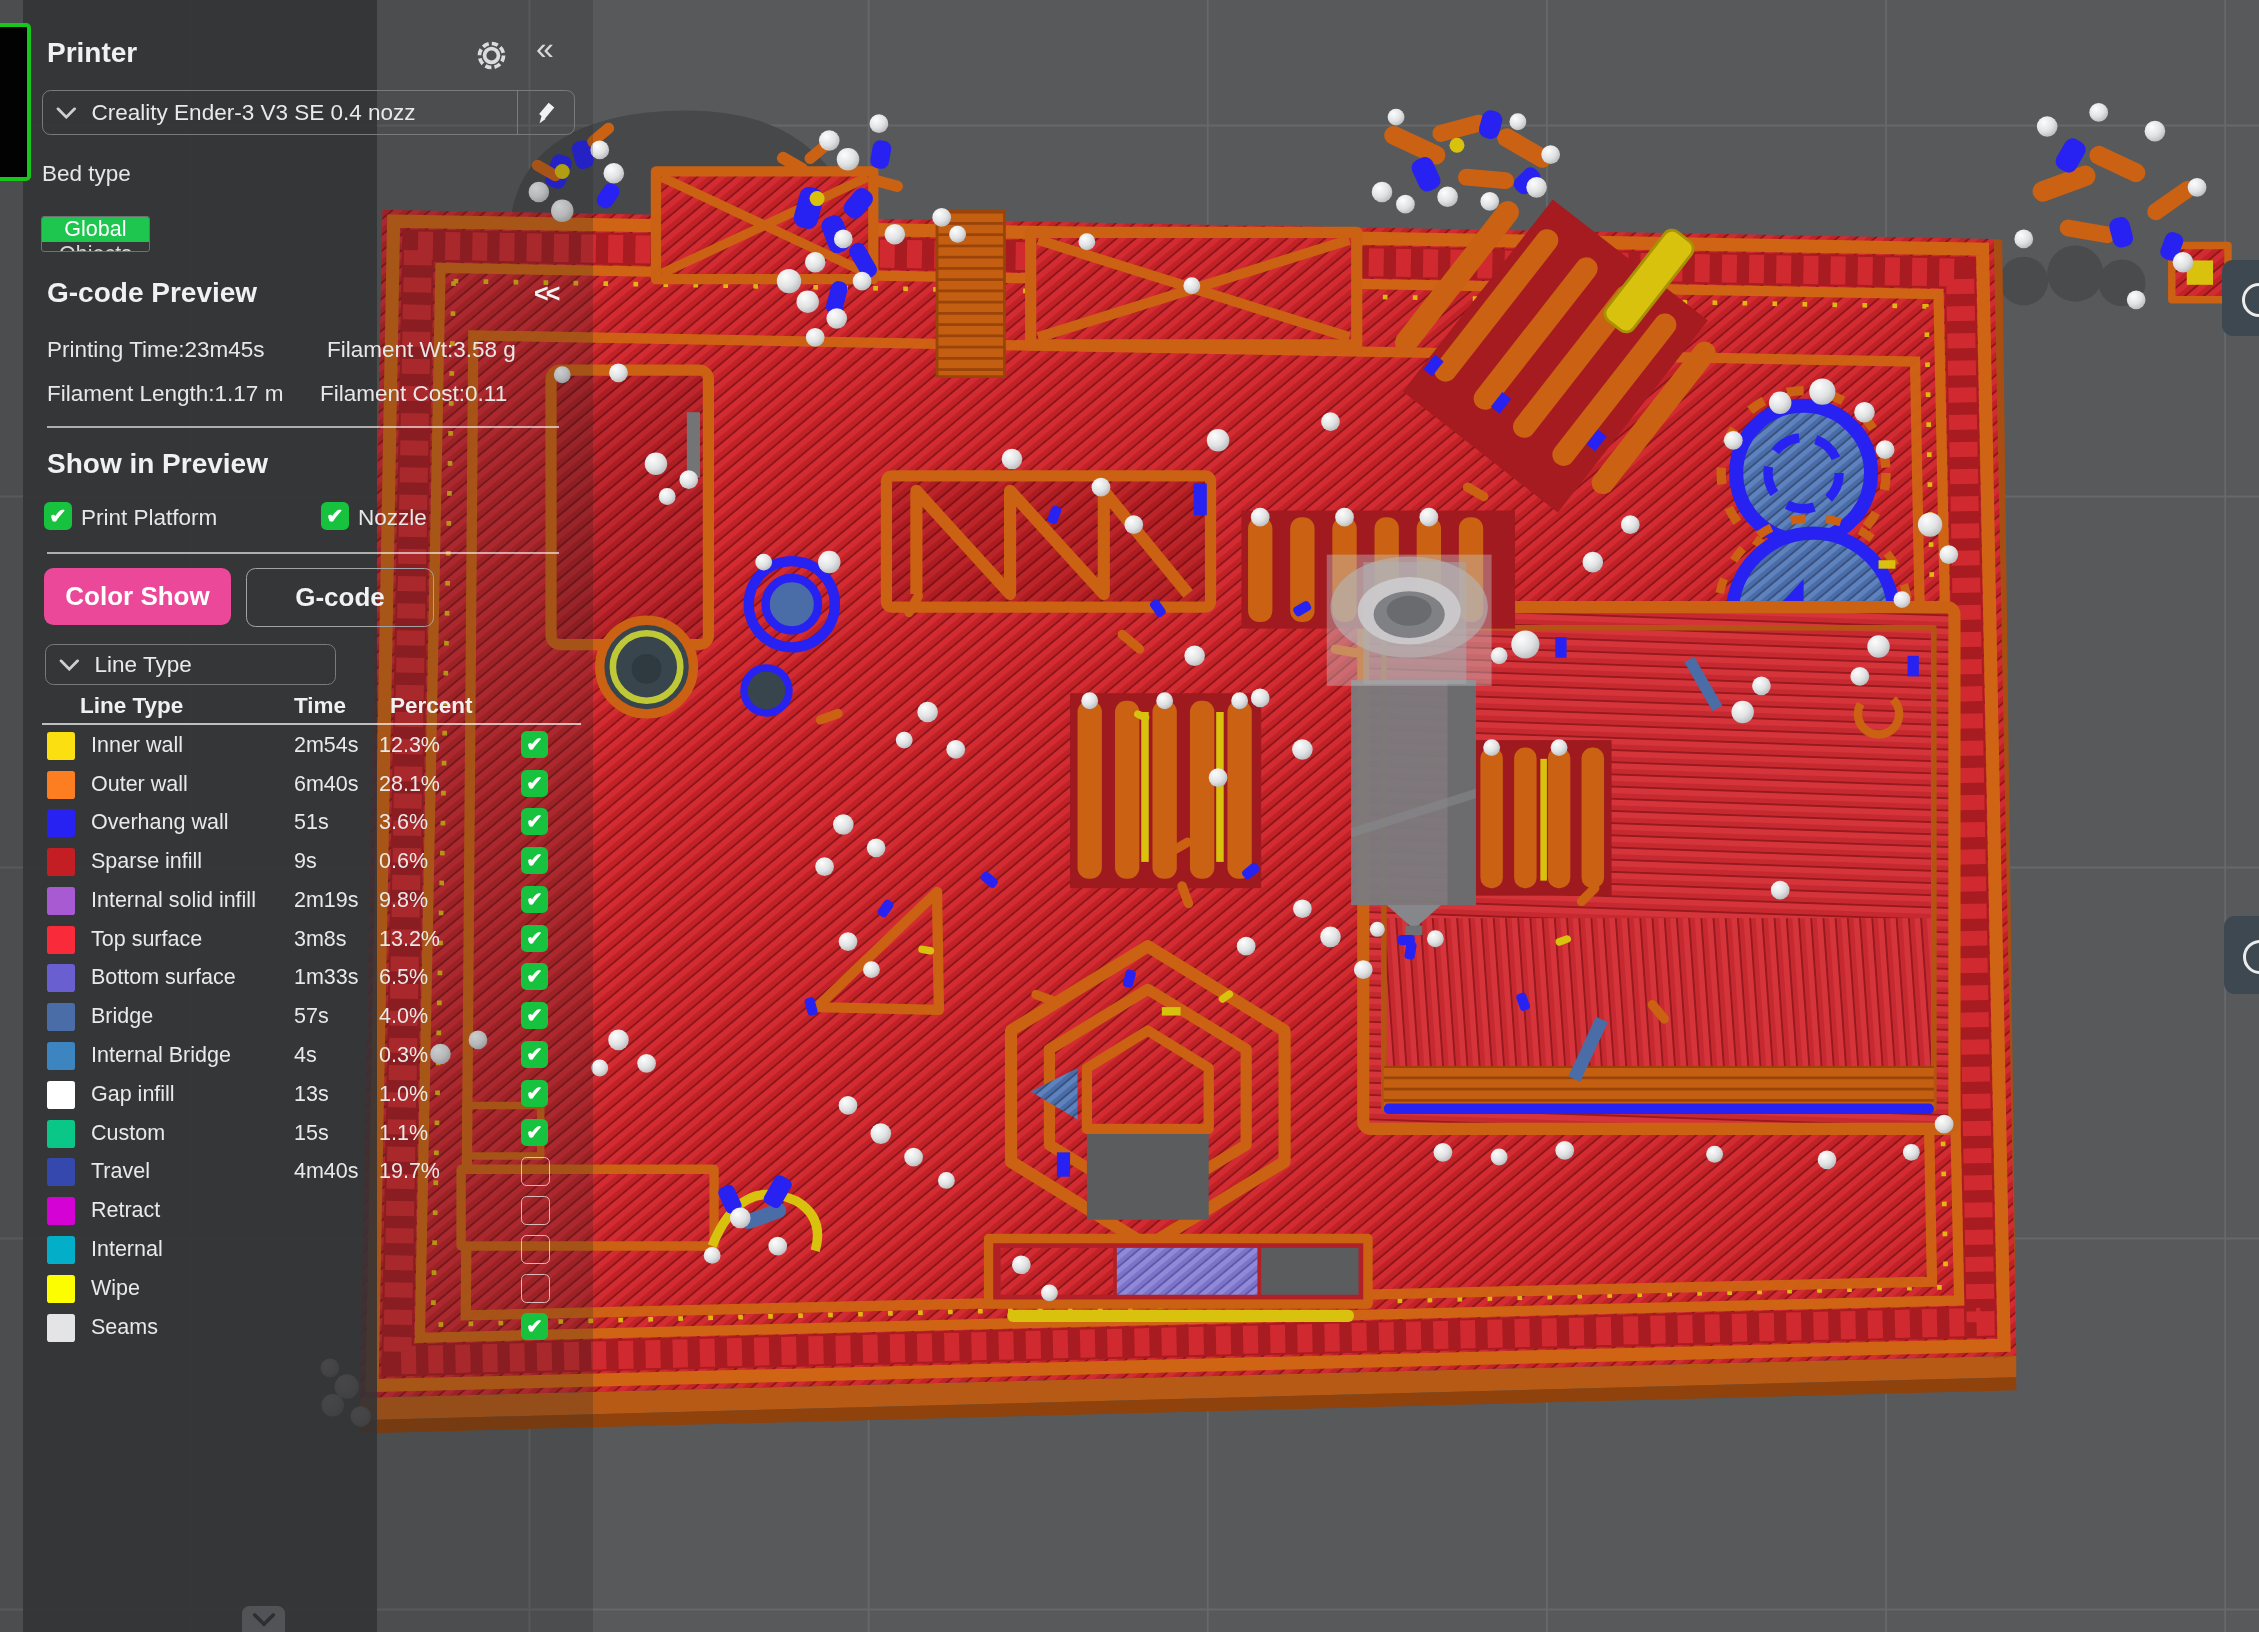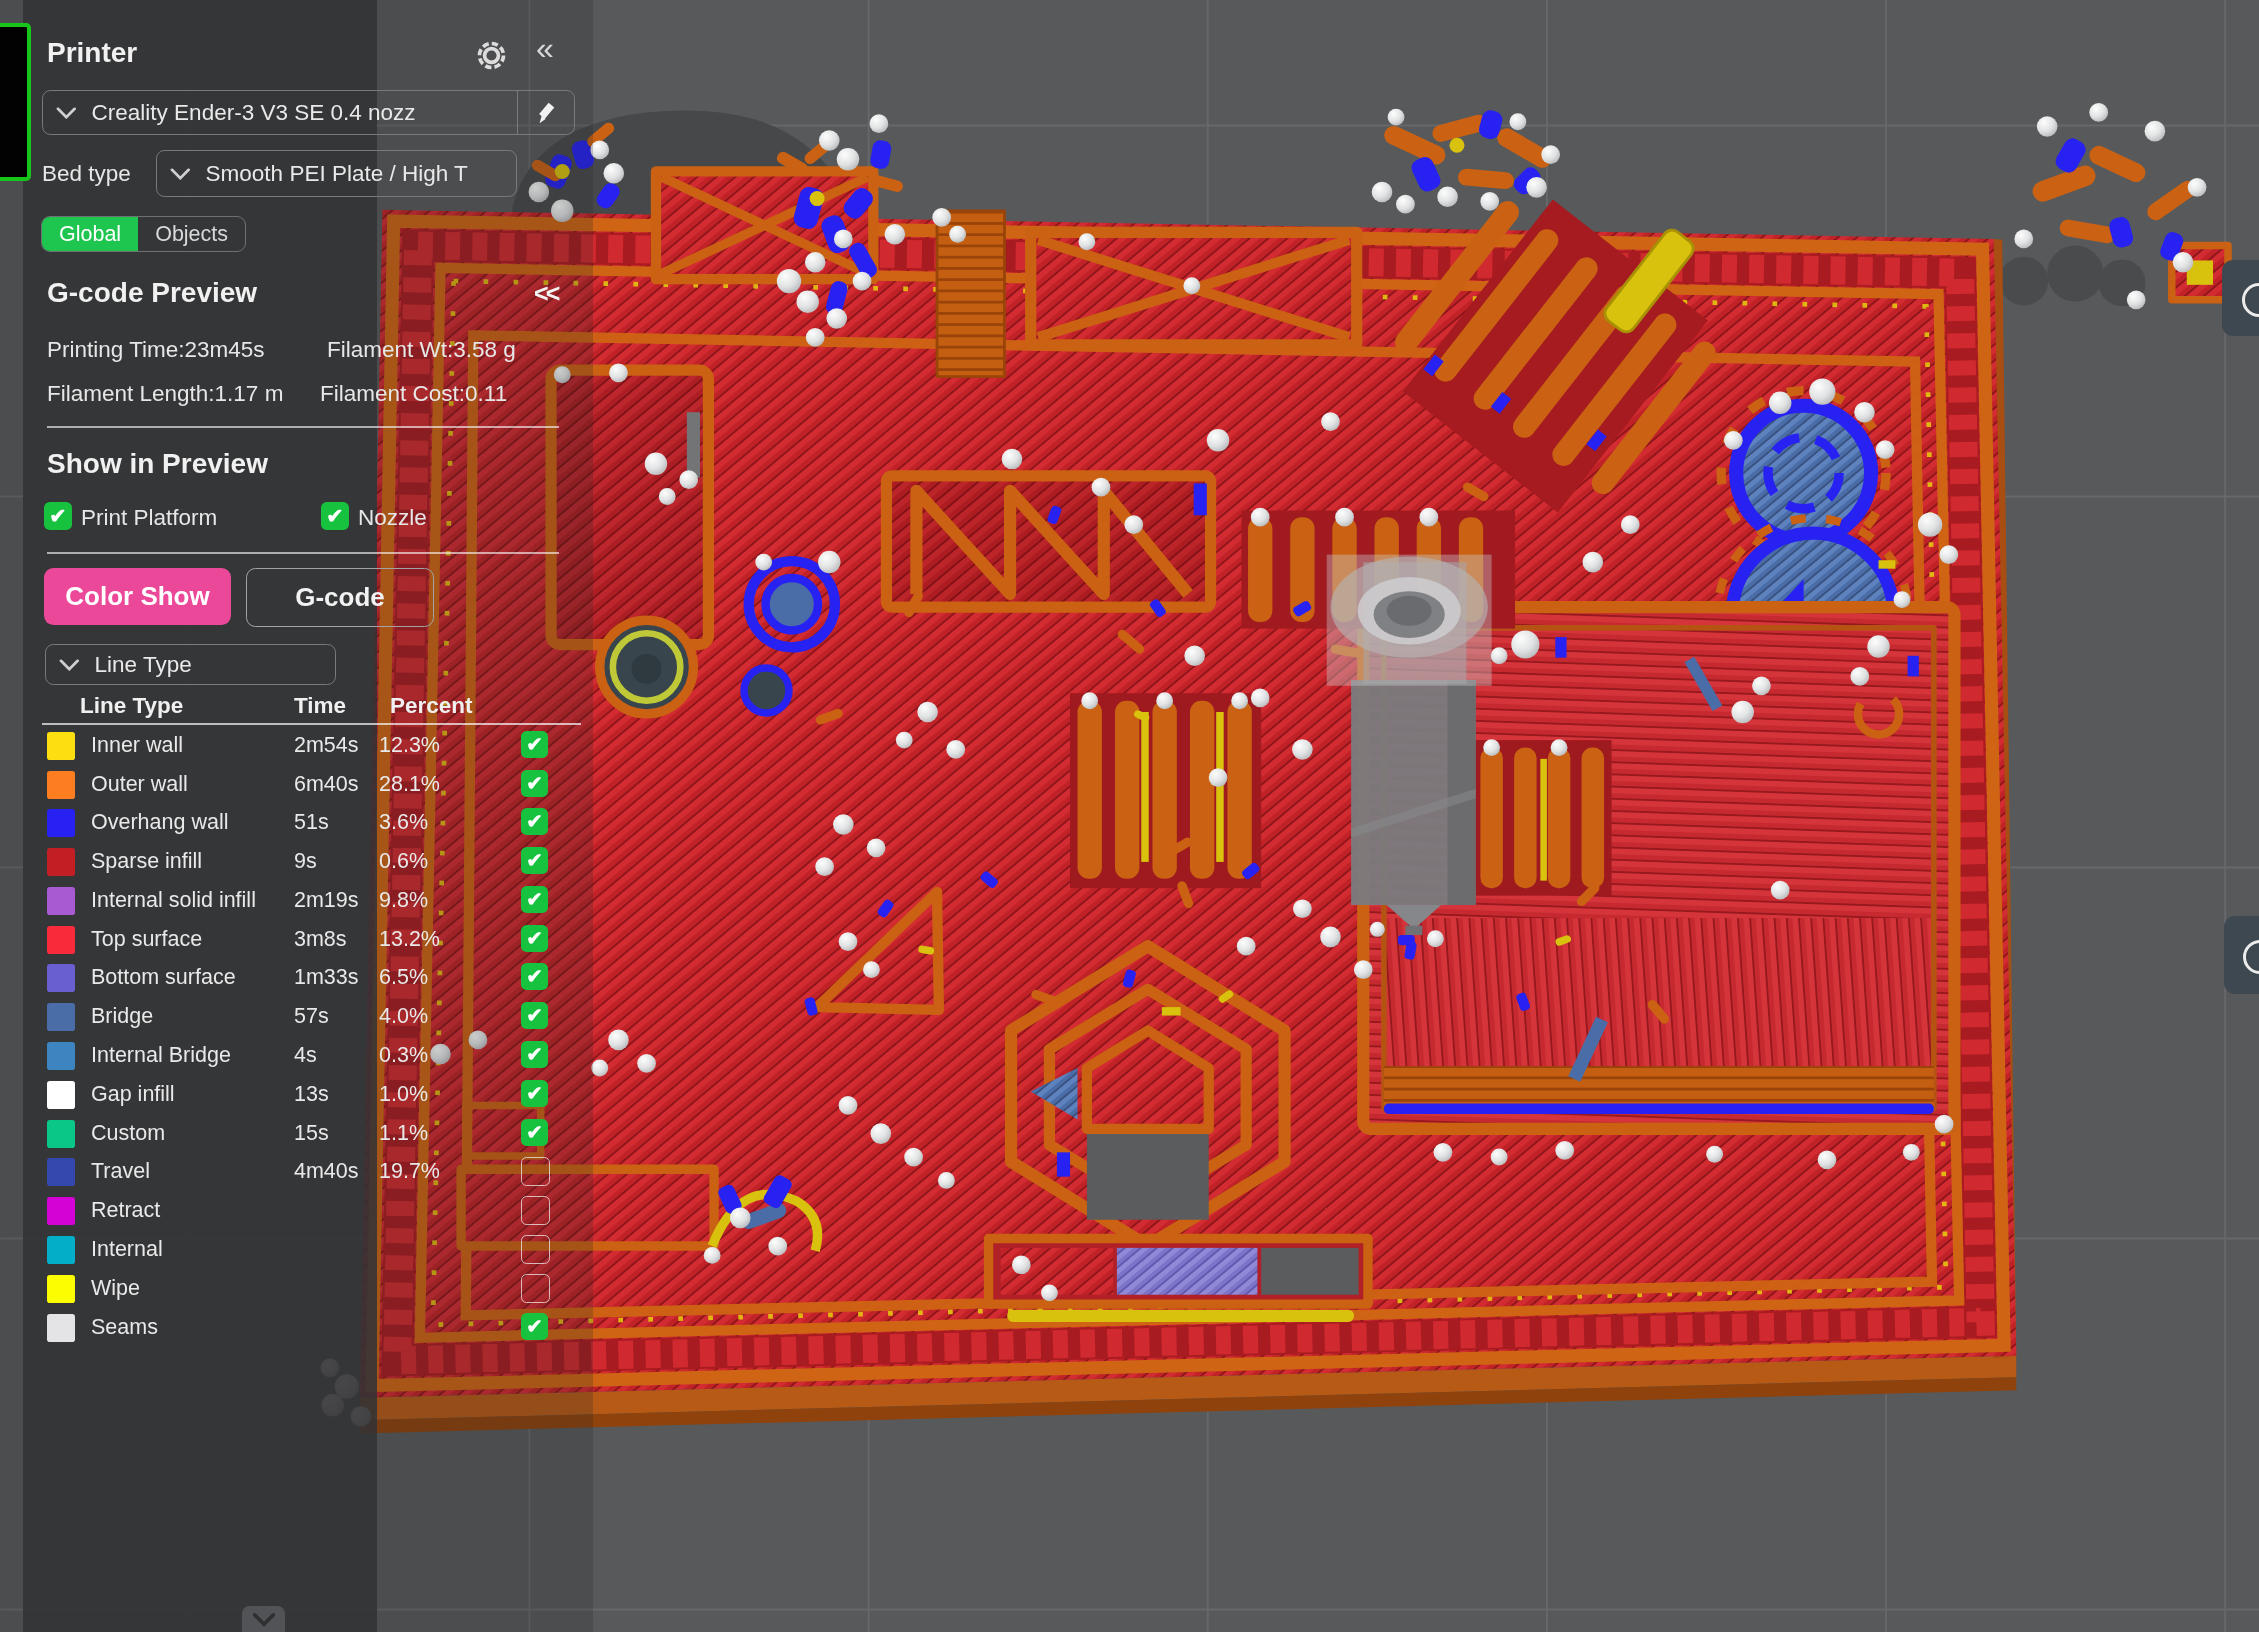--- a/index.html
+++ b/index.html
@@ -10,21 +10,21 @@
   #backdrop{position:absolute;left:0;top:0;width:593px;height:1632px;background:rgba(34,35,37,0.22);}
   #panelbg{position:absolute;left:23.4px;top:0;width:354px;height:1632px;background:rgba(50,51,53,0.87);}
   .abs{position:absolute;}
   .t30b{font-size:28px;font-weight:700;color:#F1F1F1;}
   .t24{font-size:22.5px;color:#E7E7E7;}
   .t24b{font-size:22.5px;font-weight:700;color:#F0F0F0;}
   .select{position:absolute;border:1.9px solid #787A7C;border-radius:8.4px;display:flex;align-items:center;background:transparent;}
   .select .chev{margin-left:13px;flex:0 0 auto;}
   .select .val{margin-left:15px;font-size:22.5px;color:#E9E9E9;white-space:nowrap;overflow:hidden;}
   .chevsvg{width:20.6px;height:12px;display:block;}
-  #tabs{position:absolute;left:41px;top:216px;height:34px;border:1.9px solid #6E7072;border-radius:9px;display:flex;overflow:hidden;}
+  #tabs{position:absolute;left:41px;top:216px;height:34px;border:1.9px solid #6E7072;border-radius:3px;display:flex;overflow:hidden;flex-direction:column;}
   .tab{display:flex;align-items:center;justify-content:center;font-size:21.5px;padding:0 17px;color:#D9D9D9;}
   .tab.active{background:#1EC64F;color:#FFFFFF;}
   .hr{position:absolute;height:1.9px;background:rgba(248,248,248,0.62);}
   .checkbox{position:absolute;width:28px;height:28px;border-radius:5.6px;}
   .checkbox.checked{background:#16C23E;color:#fff;font-size:20.6px;font-weight:700;
       display:flex;align-items:center;justify-content:center;}
   #btn-colorshow{position:absolute;left:44px;top:568px;width:187px;height:57px;background:#ec4899;border-radius:9.4px;
       display:flex;align-items:center;justify-content:center;font-size:26px;font-weight:700;color:#FFF;}
   #btn-gcode{position:absolute;left:246px;top:568px;width:186px;height:57px;border:1.9px solid #A2A3A5;border-radius:9.4px;
       display:flex;align-items:center;justify-content:center;font-size:26px;font-weight:700;color:#F2F2F2;}
@@ -512,28 +512,20 @@
   <span class="val" style="width:410px;">Creality Ender-3 V3 SE 0.4 nozz</span>
   <span class="pencil-zone">
     <svg width="24" height="24" viewBox="0 0 26 26">
       <rect x="10" y="2" width="8" height="16" fill="#F2F2F2" transform="rotate(40 13 10)"></rect>
       <polygon points="6,24 8.5,15.5 12.5,19.5" fill="#F2F2F2"></polygon>
     </svg>
   </span>
 </div>
 
 <div class="abs t24" style="left:42px;top:161px;">Bed type</div>
-<div class="select" style="left:156px;top:150px;width:359px;height:45px;">
-  <span class="chev">
-    <svg class="chevsvg" viewBox="0 0 22 13">
-          <polyline points="2,2 11,11 20,2" fill="none" stroke="#CFCFCF" stroke-width="3" stroke-linecap="round"></polyline>
-        </svg>
-  </span>
-  <span class="val" style="width:300px;">Smooth PEI Plate / High T</span>
-</div>
 
 <div id="tabs">
   <div class="tab active">Global</div>
   <div class="tab">Objects</div>
 </div>
 
 <div class="abs t30b" style="left:47px;top:277px;">G-code Preview</div>
 <div id="collapse-preview">&lt;&lt;</div>
 <div class="abs t24" style="left:47px;top:337px;">Printing Time:23m45s</div>
 <div class="abs t24" style="left:327px;top:337px;">Filament Wt:3.58 g</div>

